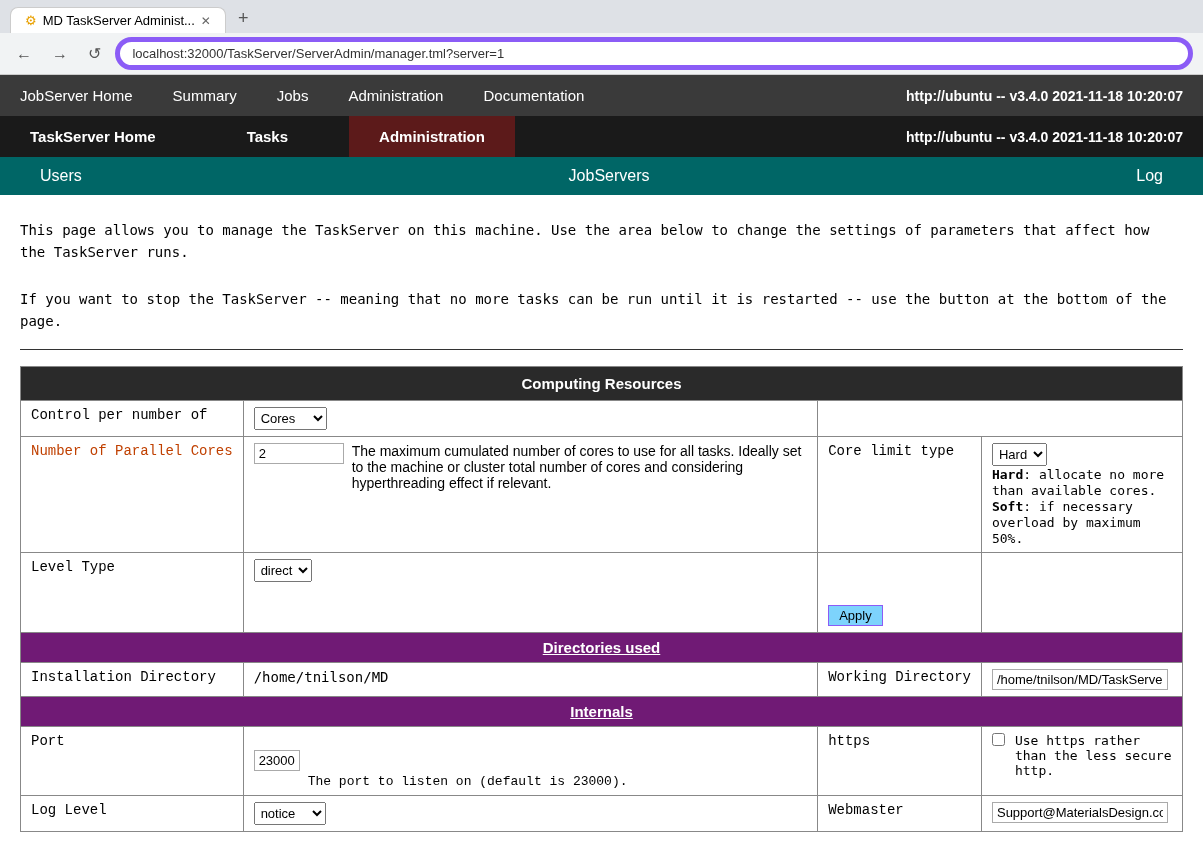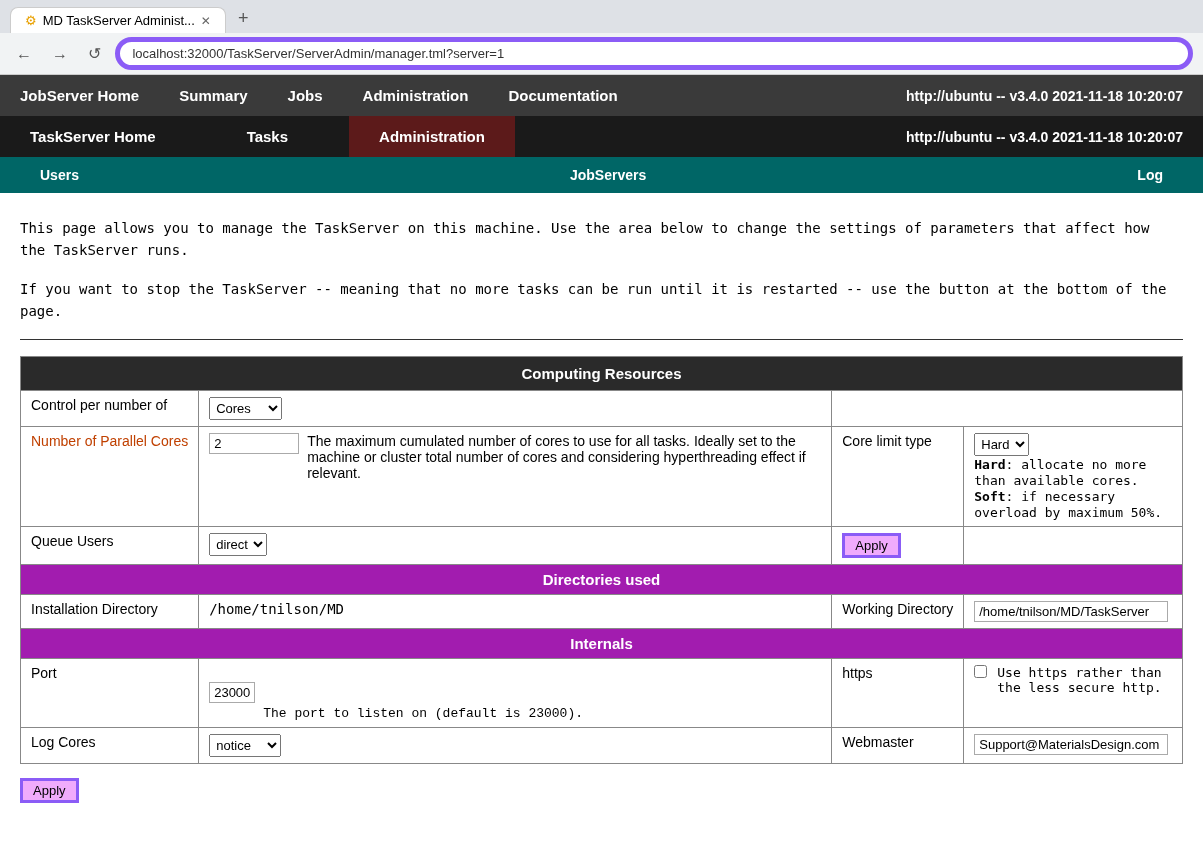--- a/index.html
+++ b/index.html
@@ -47,21 +47,21 @@
     .nav-top {
       background: #3a3a3a;
       display: flex;
       align-items: center;
       justify-content: space-between;
       padding: 0;
     }
     .nav-top-left { display: flex; align-items: center; }
     .nav-top-item {
       color: #fff;
-      font-weight: bold;
+      font-weight: normal;
       padding: 12px 20px;
       cursor: pointer;
       text-decoration: none;
       font-size: 15px;
       white-space: nowrap;
     }
     .nav-top-right {
       color: #fff;
       font-size: 14px;
       font-weight: bold;
@@ -99,24 +99,24 @@
 
     
     .nav-third {
       background: #006666;
       display: flex;
       align-items: center;
       justify-content: space-between;
     }
     .nav-third-item {
       color: #fff;
-      font-weight: bold;
+      font-weight: normal;
       padding: 10px 40px;
       cursor: pointer;
-      font-size: 14px;
+      font-size: 16px;
     }
 
     
     .content { padding: 24px 20px; }
     .description { font-family: monospace; font-size: 14px; line-height: 1.6; margin-bottom: 10px; }
     .hr { border: none; border-top: 1px solid #333; margin: 16px 0; }
 
     
     table.main-table {
       width: 100%;
@@ -130,53 +130,55 @@
       text-align: center;
       font-size: 15px;
       padding: 8px;
     }
     td, th {
       border: 1px solid #888;
       padding: 6px 10px;
       vertical-align: top;
     }
     td.label-cell {
-      font-family: Liberation Sans, sans-serif;
+      font-family: Liberation Mono, monospace;
       font-size: 14px;
       width: 120px;
       white-space: nowrap;
     }
     td.label-cell.colored {
       color: #c04000;
     }
     .sub-header td {
-      background: #a21caf;
+      background: #701a75;
       color: #fff;
       font-weight: bold;
       text-align: center;
       font-size: 15px;
+      text-decoration: underline;
     }
     input[type="text"], input[type="number"] {
       border: 1px solid #aaa;
       padding: 2px 4px;
       font-size: 13px;
     }
     input.port-input { width: 46px; }
     input.cores-input { width: 90px; }
     input.dir-input { width: 98%; }
     select {
       font-size: 13px;
       padding: 2px;
     }
     button.apply-btn {
-      border: 3px solid #8b5cf6;
-      background: #f0abfc;
+      border: 1px solid #8b5cf6;
+      background: #7dd3fc;
       padding: 2px 10px;
       cursor: pointer;
       font-size: 13px;
+      margin-top: 46px;
     }
     .hard-text { font-family: monospace; font-size: 13px; }
     .bold { font-weight: bold; }
     .checkbox-row { display: flex; align-items: flex-start; gap: 10px; font-family: monospace; font-size: 13px; }
     .bottom-apply { margin-top: 14px; }
   </style>
 </head>
 <body>
 
 <div class="tab-bar">
@@ -214,21 +216,21 @@
 </div>
 
 <div class="nav-third">
   <a class="nav-third-item">Users</a>
   <a class="nav-third-item">JobServers</a>
   <a class="nav-third-item">Log</a>
 </div>
 
 <div class="content">
   <p class="description">This page allows you to manage the TaskServer on this machine. Use the area below to change the settings of parameters that affect how the TaskServer runs.</p>
-  <p class="description" style="margin-top:16px;">If you want to stop the TaskServer -- meaning that no more tasks can be run until it is restarted -- use the button at the bottom of the page.</p>
+  <p class="description" style="margin-top:24px;">If you want to stop the TaskServer -- meaning that no more tasks can be run until it is restarted -- use the button at the bottom of the page.</p>
   <hr class="hr">
 
   <table class="main-table">
 
     <tbody>
         <tr>
       <td colspan="4" class="table-header">Computing Resources</td>
     </tr>
 
     <tr>
@@ -261,21 +263,21 @@
           <span class="bold">Hard</span>: allocate no more than available cores.
         </span>
         <br>
         <span class="hard-text">
           <span class="bold">Soft</span>: if necessary overload by maximum 50%.
         </span>
       </td>
     </tr>
 
     <tr>
-      <td class="label-cell">Queue Users</td>
+      <td class="label-cell">Level Type</td>
       <td>
         <select>
           <option>direct</option>
           <option>slurm</option>
           <option>pbs</option>
         </select>
       </td>
       <td>
         <button class="apply-btn">Apply</button>
       </td>
@@ -311,21 +313,21 @@
       <td>
         <div class="checkbox-row">
           <input type="checkbox" style="">
           <span>Use https rather than the less secure http.</span>
         </div>
       </td>
     </tr>
 
 
     <tr>
-      <td class="label-cell">Log Cores</td>
+      <td class="label-cell">Log Level</td>
       <td colspan="1">
         <select>
           <option>notice</option>
           <option>info</option>
           <option>debug</option>
           <option>warning</option>
           <option>error</option>
         </select>
       </td>
       <td class="label-cell">Webmaster</td>

